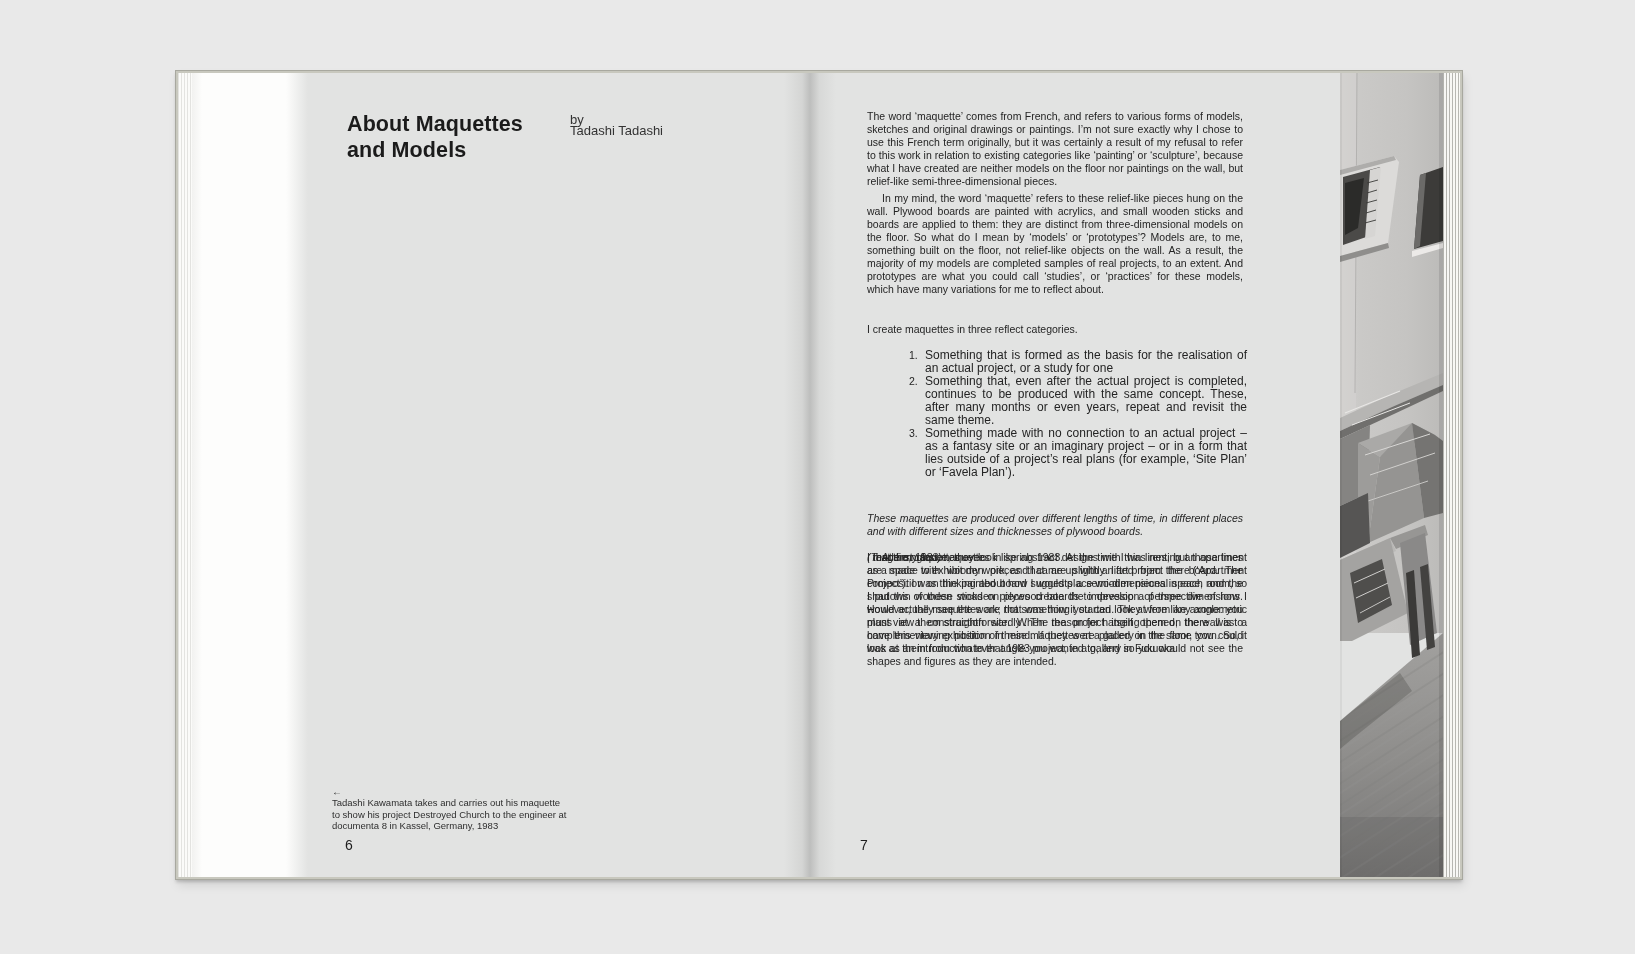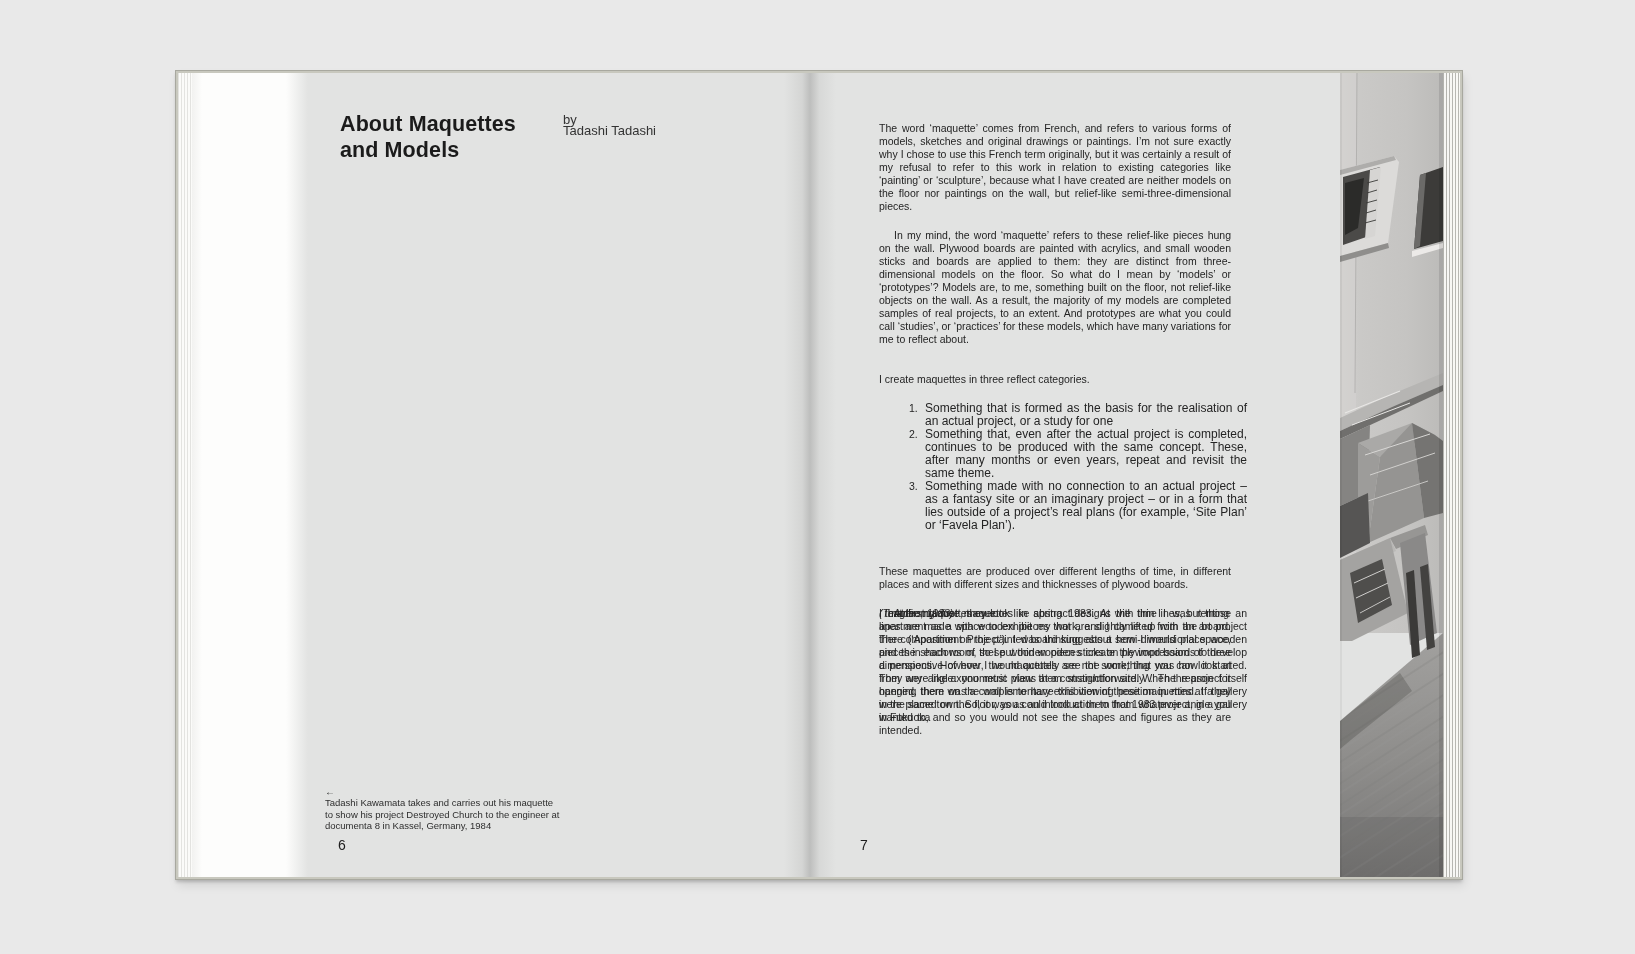--- a/index.html
+++ b/index.html
@@ -23,40 +23,40 @@
     background:linear-gradient(90deg,#f2f2f0 0,#fdfdfc 10px,#fdfdfc 100%);}
   .flyleaf-fade{left:108px;top:0;bottom:0;width:22px;
     background:linear-gradient(90deg,#fdfdfc,#e2e3e2);}
   
   .spine{left:606px;top:0;bottom:0;width:52px;z-index:5;pointer-events:none;
     background:linear-gradient(90deg,rgba(90,90,88,0) 0%,rgba(90,90,88,0.10) 35%,rgba(60,60,58,0.22) 50%,rgba(90,90,88,0.08) 68%,rgba(90,90,88,0) 100%);}
   
   .edge-right{left:1265px;top:0;bottom:0;width:17px;
     background:repeating-linear-gradient(90deg,rgba(175,175,170,0.85) 0 1px,rgba(249,249,246,0.95) 1px 3px),
                linear-gradient(90deg,#c6c6c2,#efefeb);}
-  .page-left{left:128px;top:0;width:478px;height:804px;}
+  .page-left{left:135px;top:0;width:478px;height:804px;}
   .page-right{left:658px;top:0;width:504px;height:804px;}
   .title{left:34px;top:38px;margin:0;
     font-size:21.5px;line-height:26px;font-weight:bold;color:#1b1b1b;
     white-space:pre-line;letter-spacing:0.1px;}
   .byline{left:257px;top:42px;font-size:13px;line-height:10.5px;color:#333;}
   .byline div{position:static;}
   .caption{left:19px;top:714px;width:240px;font-size:9.5px;line-height:11.5px;color:#2e2e2e;}
   .caption .arrow{position:static;font-size:10px;line-height:10px;}
   .caption .caption-text{position:static;white-space:pre-line;}
   .pagenum{font-size:14px;color:#1d1d1d;}
   .pagenum-left{left:32px;top:764px;}
   .pagenum-right{left:24px;top:764px;}
   .textcol{left:27px;top:33px;width:384px;}
-  .textcol p{position:static;margin:16px;font-size:10.5px;line-height:13px;
+  .textcol p{position:static;margin:4px;font-size:10.5px;line-height:13px;
     text-align:justify;color:#242424;}
   .textcol .ind{text-indent:15px;}
   .gap-md{margin-top:13px !important;}
   .gap-lg{margin-top:27px !important;}
-  .gap-xl{margin-top:33px !important;}
+  .gap-xl{margin-top:33px !important;font-style:italic;}
   .nlist{position:static;margin:13px 0 0 46px;}
   .li{position:static;display:flex;}
   .li-num{position:static;width:16px;flex:0 0 16px;font-size:10.5px;line-height:13px;color:#242424;}
   .li-text{position:static;flex:1;font-size:12px;line-height:13px;text-align:justify;color:#242424;}
   .em{font-style:italic;}
   .photo{left:1162px;top:0;width:103px;height:804px;overflow:hidden;}
   .photo svg{position:absolute;left:0;top:0;width:103px;height:804px;display:block;}
 </style>
 </head>
 <body>
@@ -70,21 +70,21 @@
     <h1 class="title">About Maquettes
 and Models</h1>
     <div class="byline">
       <div>by</div>
       <div>Tadashi Tadashi</div>
     </div>
     <div class="caption">
       <div class="arrow">←</div>
       <div class="caption-text">Tadashi Kawamata takes and carries out his maquette
 to show his project Destroyed Church to the engineer at
-documenta 8 in Kassel, Germany, 1984</div>
+documenta 8 in Kassel, Germany, 1983</div>
     </div>
     <div class="pagenum pagenum-left">6</div>
   </div>
 
   <div class="page-right">
     <div class="textcol">
       <p>The word ‘maquette’ comes from French, and refers to various forms of models, sketches and original drawings or paintings. I’m not sure exactly why I chose to use this French term originally, but it was certainly a result of my refusal to refer to this work in relation to existing categories like ‘painting’ or ‘sculpture’, because what I have created are neither models on the floor nor paintings on the wall, but relief-like semi-three-dimensional pieces.</p>
       <p class="ind">In my mind, the word ‘maquette’ refers to these relief-like pieces hung on the wall. Plywood boards are painted with acrylics, and small wooden sticks and boards are applied to them: they are distinct from three-dimensional models on the floor. So what do I mean by ‘models’ or ‘prototypes’? Models are, to me, something built on the floor, not relief-like objects on the wall. As a result, the majority of my models are completed samples of real projects, to an extent. And prototypes are what you could call ‘studies’, or ‘practices’ for these models, which have many variations for me to reflect about.</p>
       <p class="gap-lg">I create maquettes in three reflect categories.</p>
       <div class="nlist">

